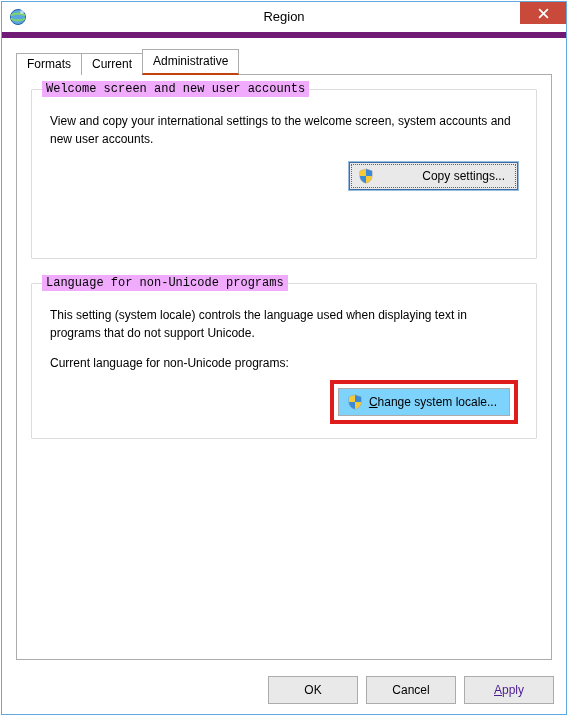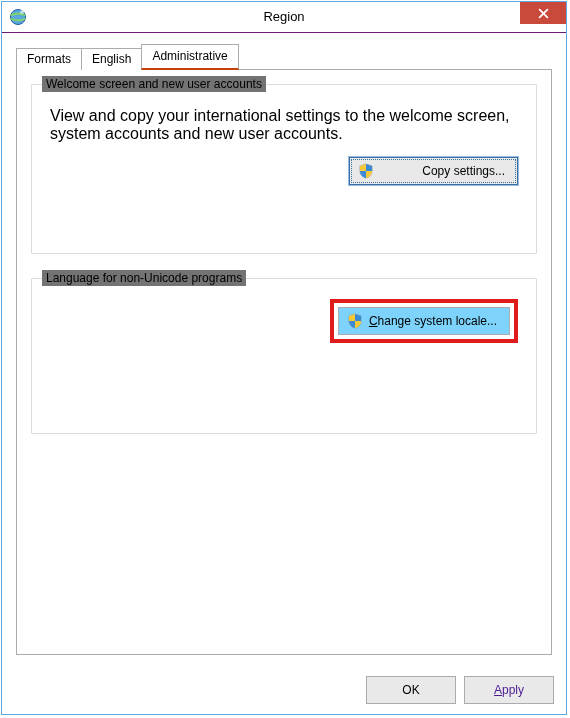--- a/index.html
+++ b/index.html
@@ -16,21 +16,21 @@
     border: 1px solid #60a8de;
     background: #fff;
     position: relative;
     box-sizing: border-box;
     margin: 1px;
   }
   .titlebar {
     display: flex;
     align-items: center;
     height: 30px;
-    border-bottom: 1px solid #701a75;
+    border-bottom: 6px solid #701a75;
     background: #fff;
     position: relative;
   }
   .titlebar .icon {
     width: 20px;
     height: 20px;
     margin-left: 6px;
     flex: 0 0 auto;
   }
   .titlebar .title {
@@ -103,27 +103,28 @@
     border: 1px solid #dcdcdc;
     border-radius: 1px;
     padding: 20px 14px 16px 14px;
     position: relative;
     margin-bottom: 24px;
   }
   .group .legend {
     position: absolute;
     top: -9px;
     left: 10px;
-    background: #737373;
+    background: #f0abfc;
     padding: 0 4px;
     font-size: 12px;
     line-height: 16px;
+    font-family: Liberation Mono, monospace;
   }
   .group .desc {
-    font-size: 16px;
+    font-size: 12px;
     line-height: 18px;
     margin: 2px 4px 14px 4px;
   }
   .group .subheading {
     font-size: 12px;
     margin: 10px 4px 10px 4px;
   }
   .group .value {
     font-size: 12px;
     margin: 0 4px 16px 22px;
@@ -212,21 +213,21 @@
           <line x1="9" y1="1" x2="1" y2="9" stroke="#fff" stroke-width="1.6"></line>
         </svg>
       </div>
     </div>
   </div>
 
   <div class="client">
 
     <div class="tabs-strip">
       <div class="tab">Formats</div>
-      <div class="tab">English</div>
+      <div class="tab">Current</div>
       <div class="tab active">Administrative</div>
     </div>
 
     <div class="tab-panel">
 
       <div class="group group1">
         <div class="legend">Welcome screen and new user accounts</div>
         <div class="desc">View and copy your international settings to the welcome screen, system accounts and new user accounts.</div>
         <div class="actions">
           <span class="win-btn focus">
@@ -239,20 +240,22 @@
                 <path d="M14 8 V8 C14 12 11 14.5 8 15 L8 8 Z" fill="#f5c938"></path>
               </svg>
             </span>
             <span>Copy settings...</span>
           </span>
         </div>
       </div>
 
       <div class="group group2">
         <div class="legend">Language for non-Unicode programs</div>
+        <div class="desc">This setting (system locale) controls the language used when displaying text in programs that do not support Unicode.</div>
+        <div class="subheading">Current language for non-Unicode programs:</div>
         <div class="actions">
           <span class="highlight-wrap">
             <span class="win-btn">
               <span class="shield-icon">
                 <svg viewBox="0 0 16 16" width="16" height="16">
                   <path d="M8 1 L14 3 V8 C14 12 11 14.5 8 15 C5 14.5 2 12 2 8 V3 Z" fill="#fff" stroke="#7c7c7c" stroke-width="0.6"></path>
                   <path d="M8 1 L14 3 V8 L8 8 Z" fill="#3a8ad6"></path>
                   <path d="M8 1 L2 3 V8 L8 8 Z" fill="#f5c938"></path>
                   <path d="M2 8 V8 C2 12 5 14.5 8 15 L8 8 Z" fill="#3a8ad6"></path>
                   <path d="M14 8 V8 C14 12 11 14.5 8 15 L8 8 Z" fill="#f5c938"></path>
@@ -263,18 +266,19 @@
           </span>
         </div>
       </div>
 
     </div>
 
   </div>
 
   <div class="button-row">
     <div class="dlg-btn">OK</div>
+    <div class="dlg-btn">Cancel</div>
     <div class="dlg-btn disabled">
       <span class="underline-first">Apply</span>
     </div>
   </div>
 
 </div>
 
 </body></html>

